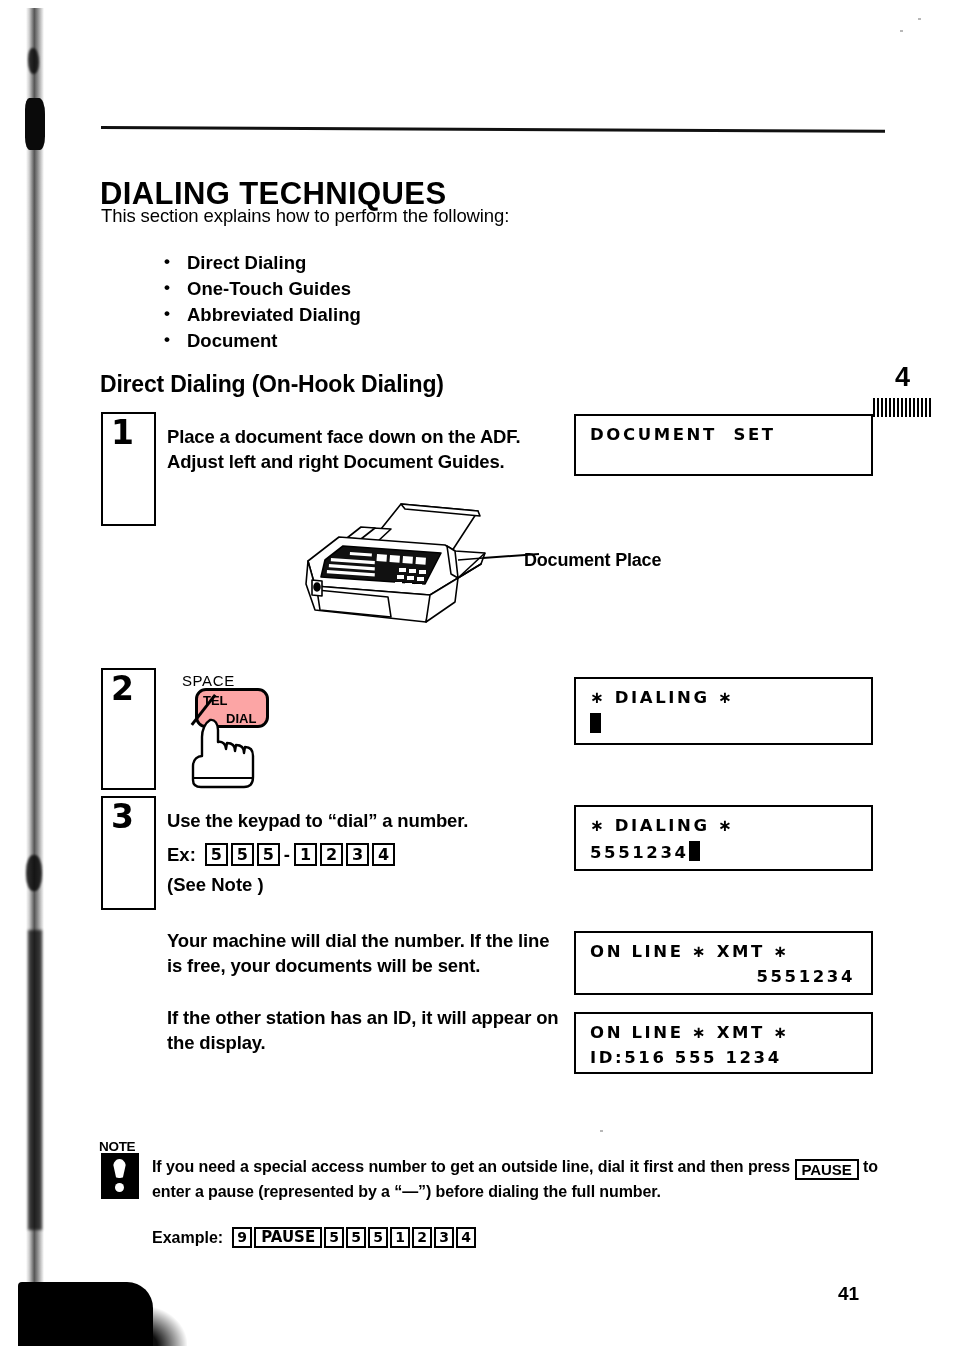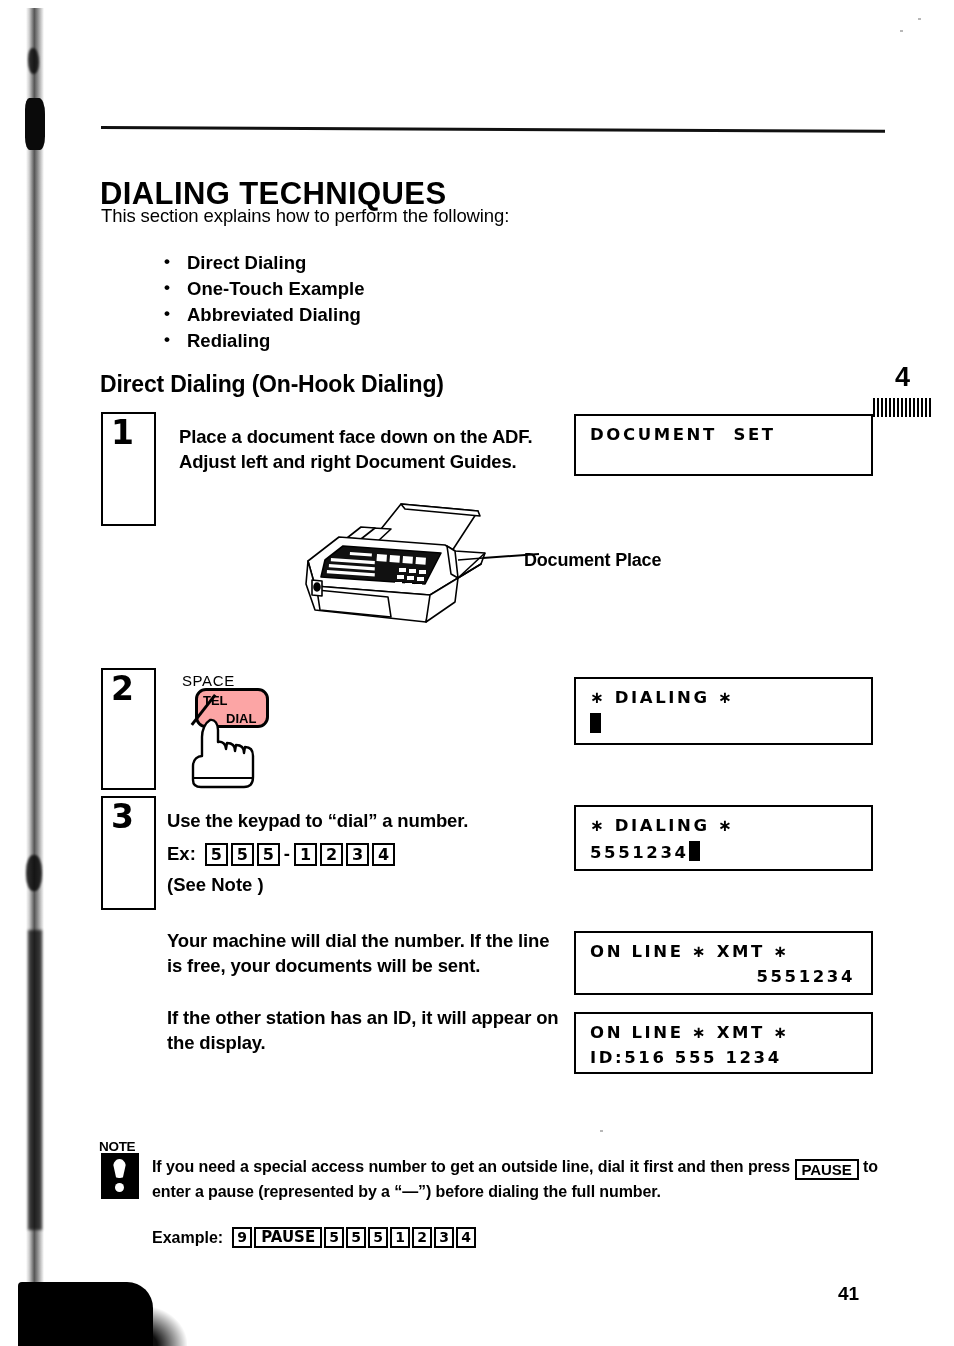--- a/index.html
+++ b/index.html
@@ -190,30 +190,31 @@
   #step3 { left: 101px; top: 796px; width: 55px; height: 114px; }
 
   
   .body-txt {
     position: absolute;
     font-size: 18.5px;
     line-height: 25px;
     font-weight: 600;
     letter-spacing: -0.15px;
   }
-  #p-step1 { left: 167px; top: 424px; width: 400px; margin-left: 12px; }
+  #p-step1 { left: 167px; top: 424px; width: 400px; }
   #p-step3 { left: 167px; top: 808px; width: 400px; }
   #p-after1 { left: 167px; top: 928px; width: 395px; }
   #p-after2 { left: 167px; top: 1005px; width: 400px; }
 
   .ex-line {
     position: absolute;
     left: 167px;
     top: 843px;
     display: flex;
+    align-items: center;
     gap: 0px;
     font-size: 18.5px;
     font-weight: 600;
   }
   .ex-label { margin-right: 9px; }
   .keycap {
     display: inline-block;
     border: 2px solid #000;
     box-sizing: border-box;
     min-width: 23px;
@@ -453,23 +454,23 @@
 
   <div class="top-rule"></div>
 
   <div class="chapter-num">4</div>
   <div class="chapter-bars"></div>
 
   <h1 class="h1">DIALING TECHNIQUES</h1>
   <div class="intro">This section explains how to perform the following:</div>
   <ul class="bullets">
     <li>Direct Dialing</li>
-    <li>One-Touch Example</li>
+    <li>One-Touch Guides</li>
     <li>Abbreviated Dialing</li>
-    <li>Redialing</li>
+    <li>Document</li>
   </ul>
   <h2 class="h2">Direct Dialing (On-Hook Dialing)</h2>
 
   <div class="step-box" id="step1">
     <span class="num">1</span>
   </div>
   <div class="body-txt" id="p-step1">Place a document face down on the ADF. Adjust left and right Document Guides.</div>
 
   <div class="fax-illus">
     <svg viewBox="0 0 265 150" width="265" height="150" xmlns="http://www.w3.org/2000/svg">

